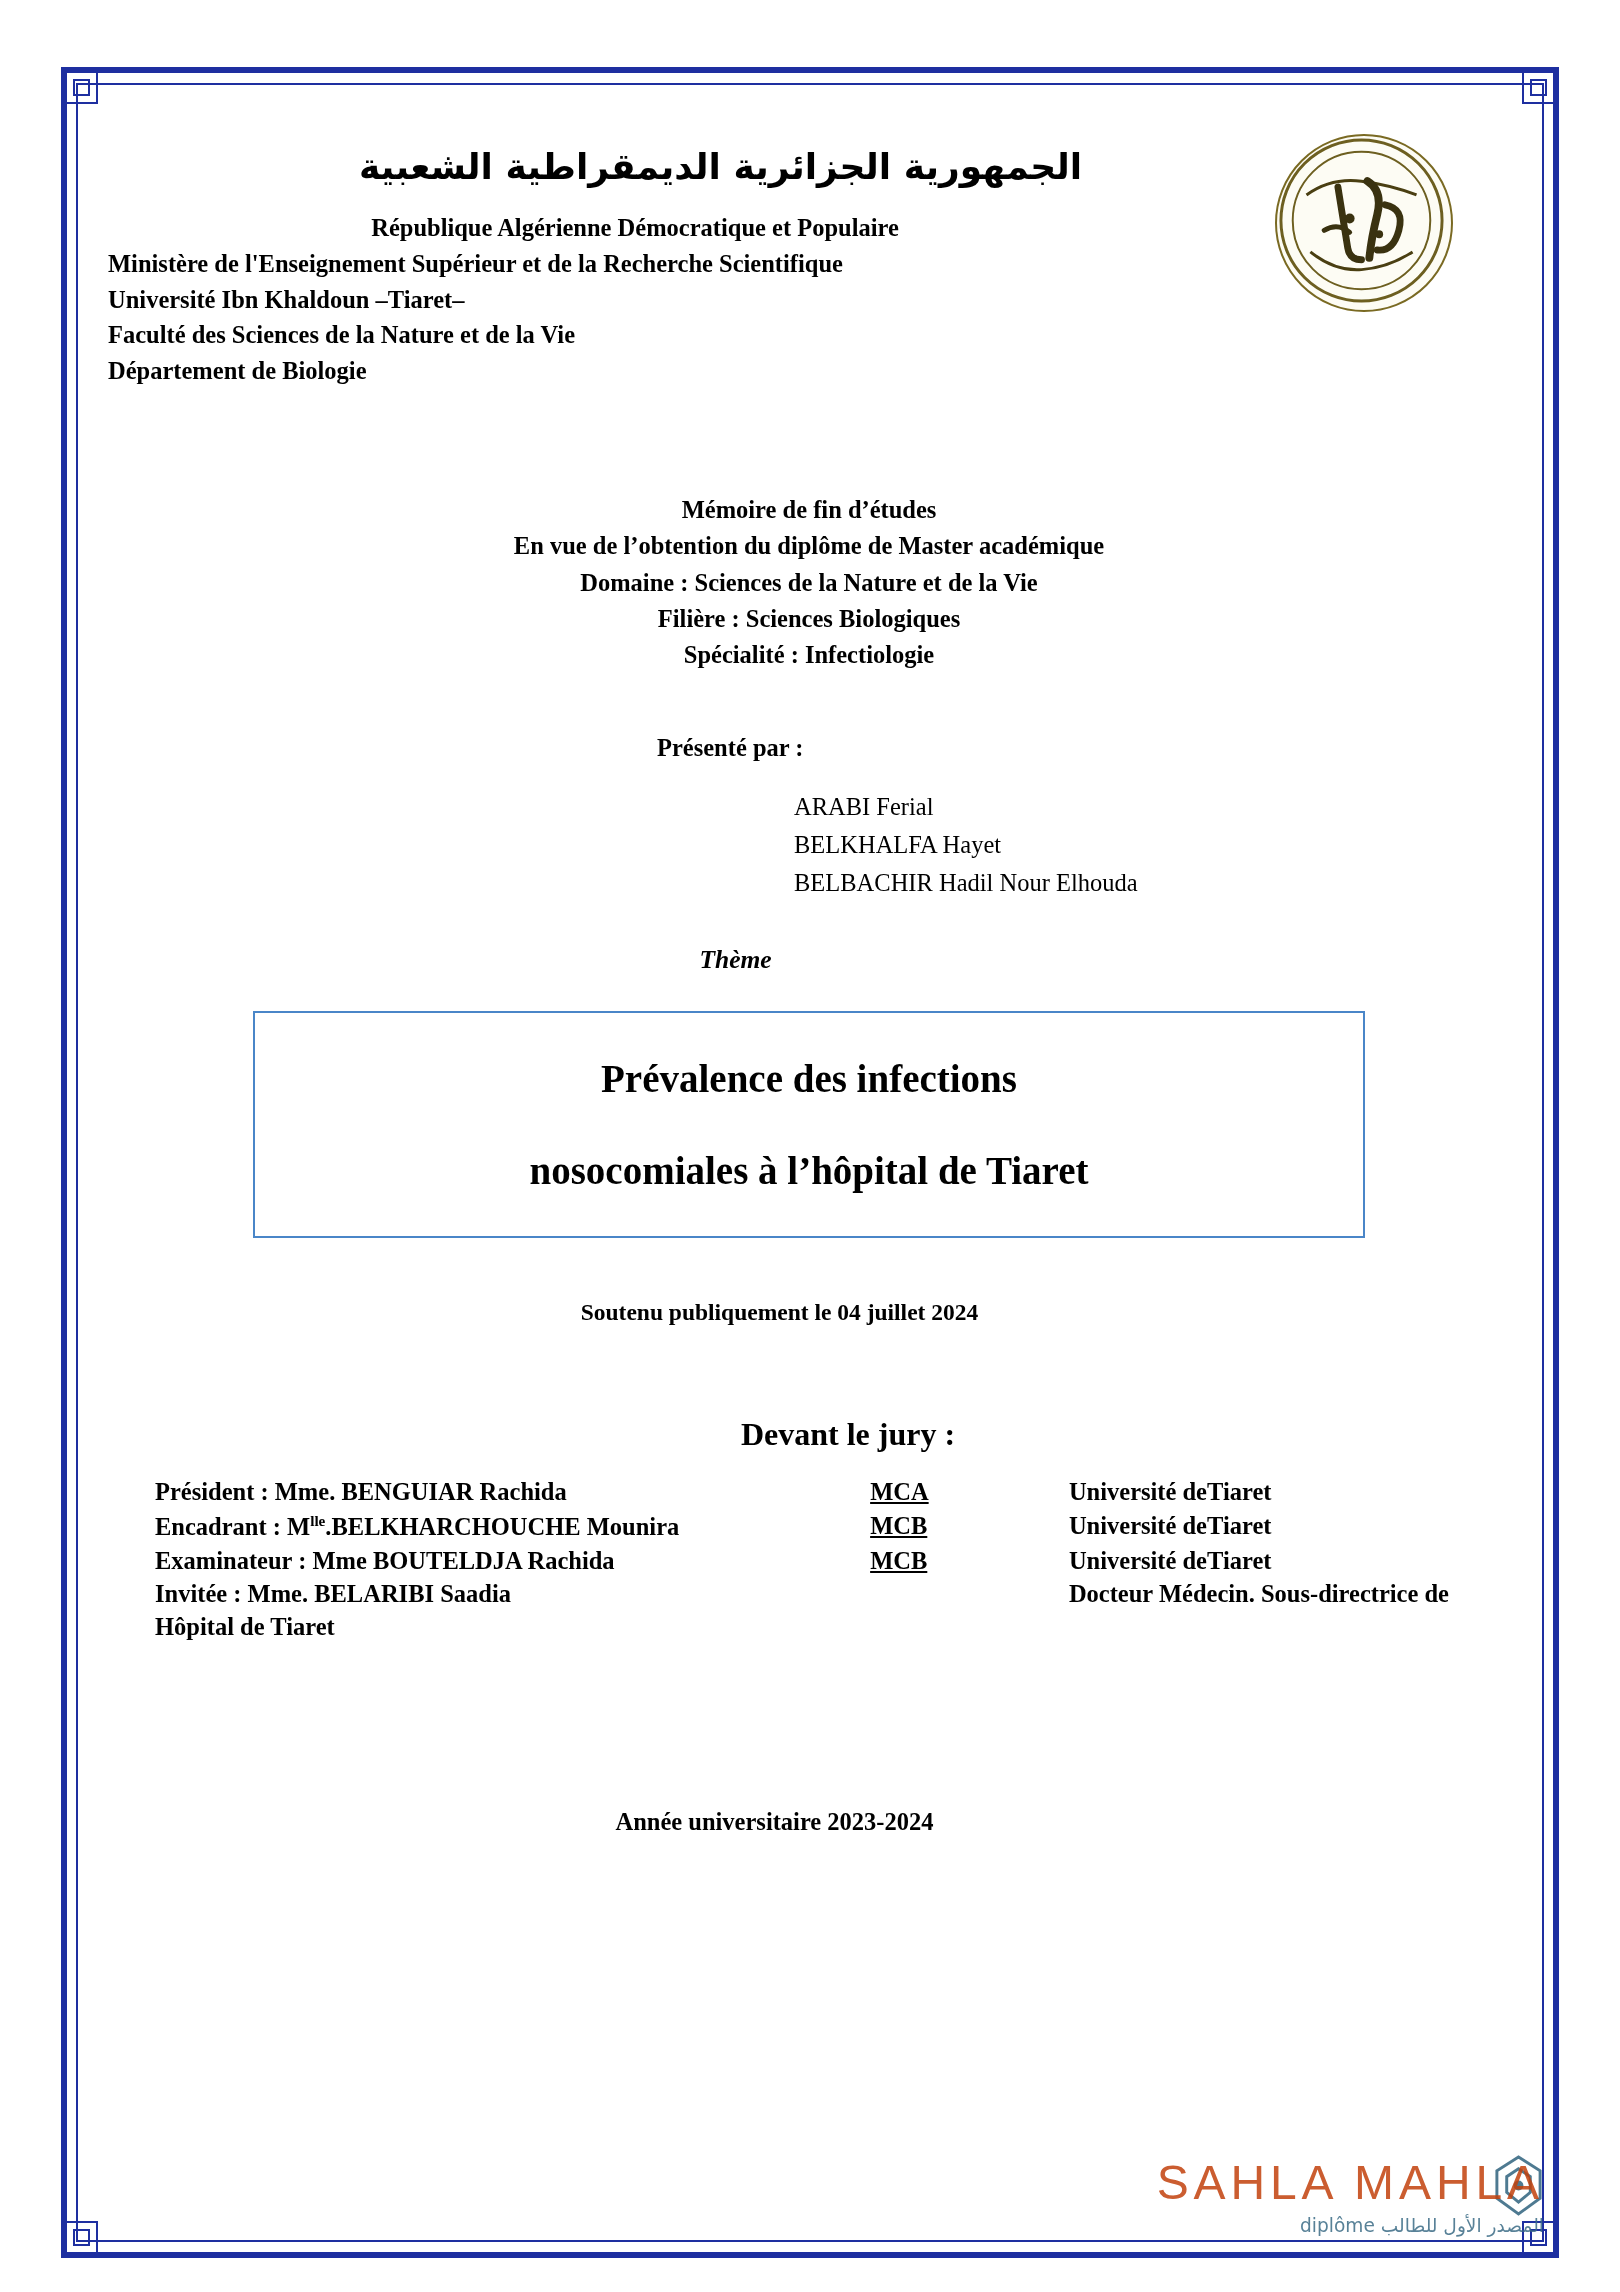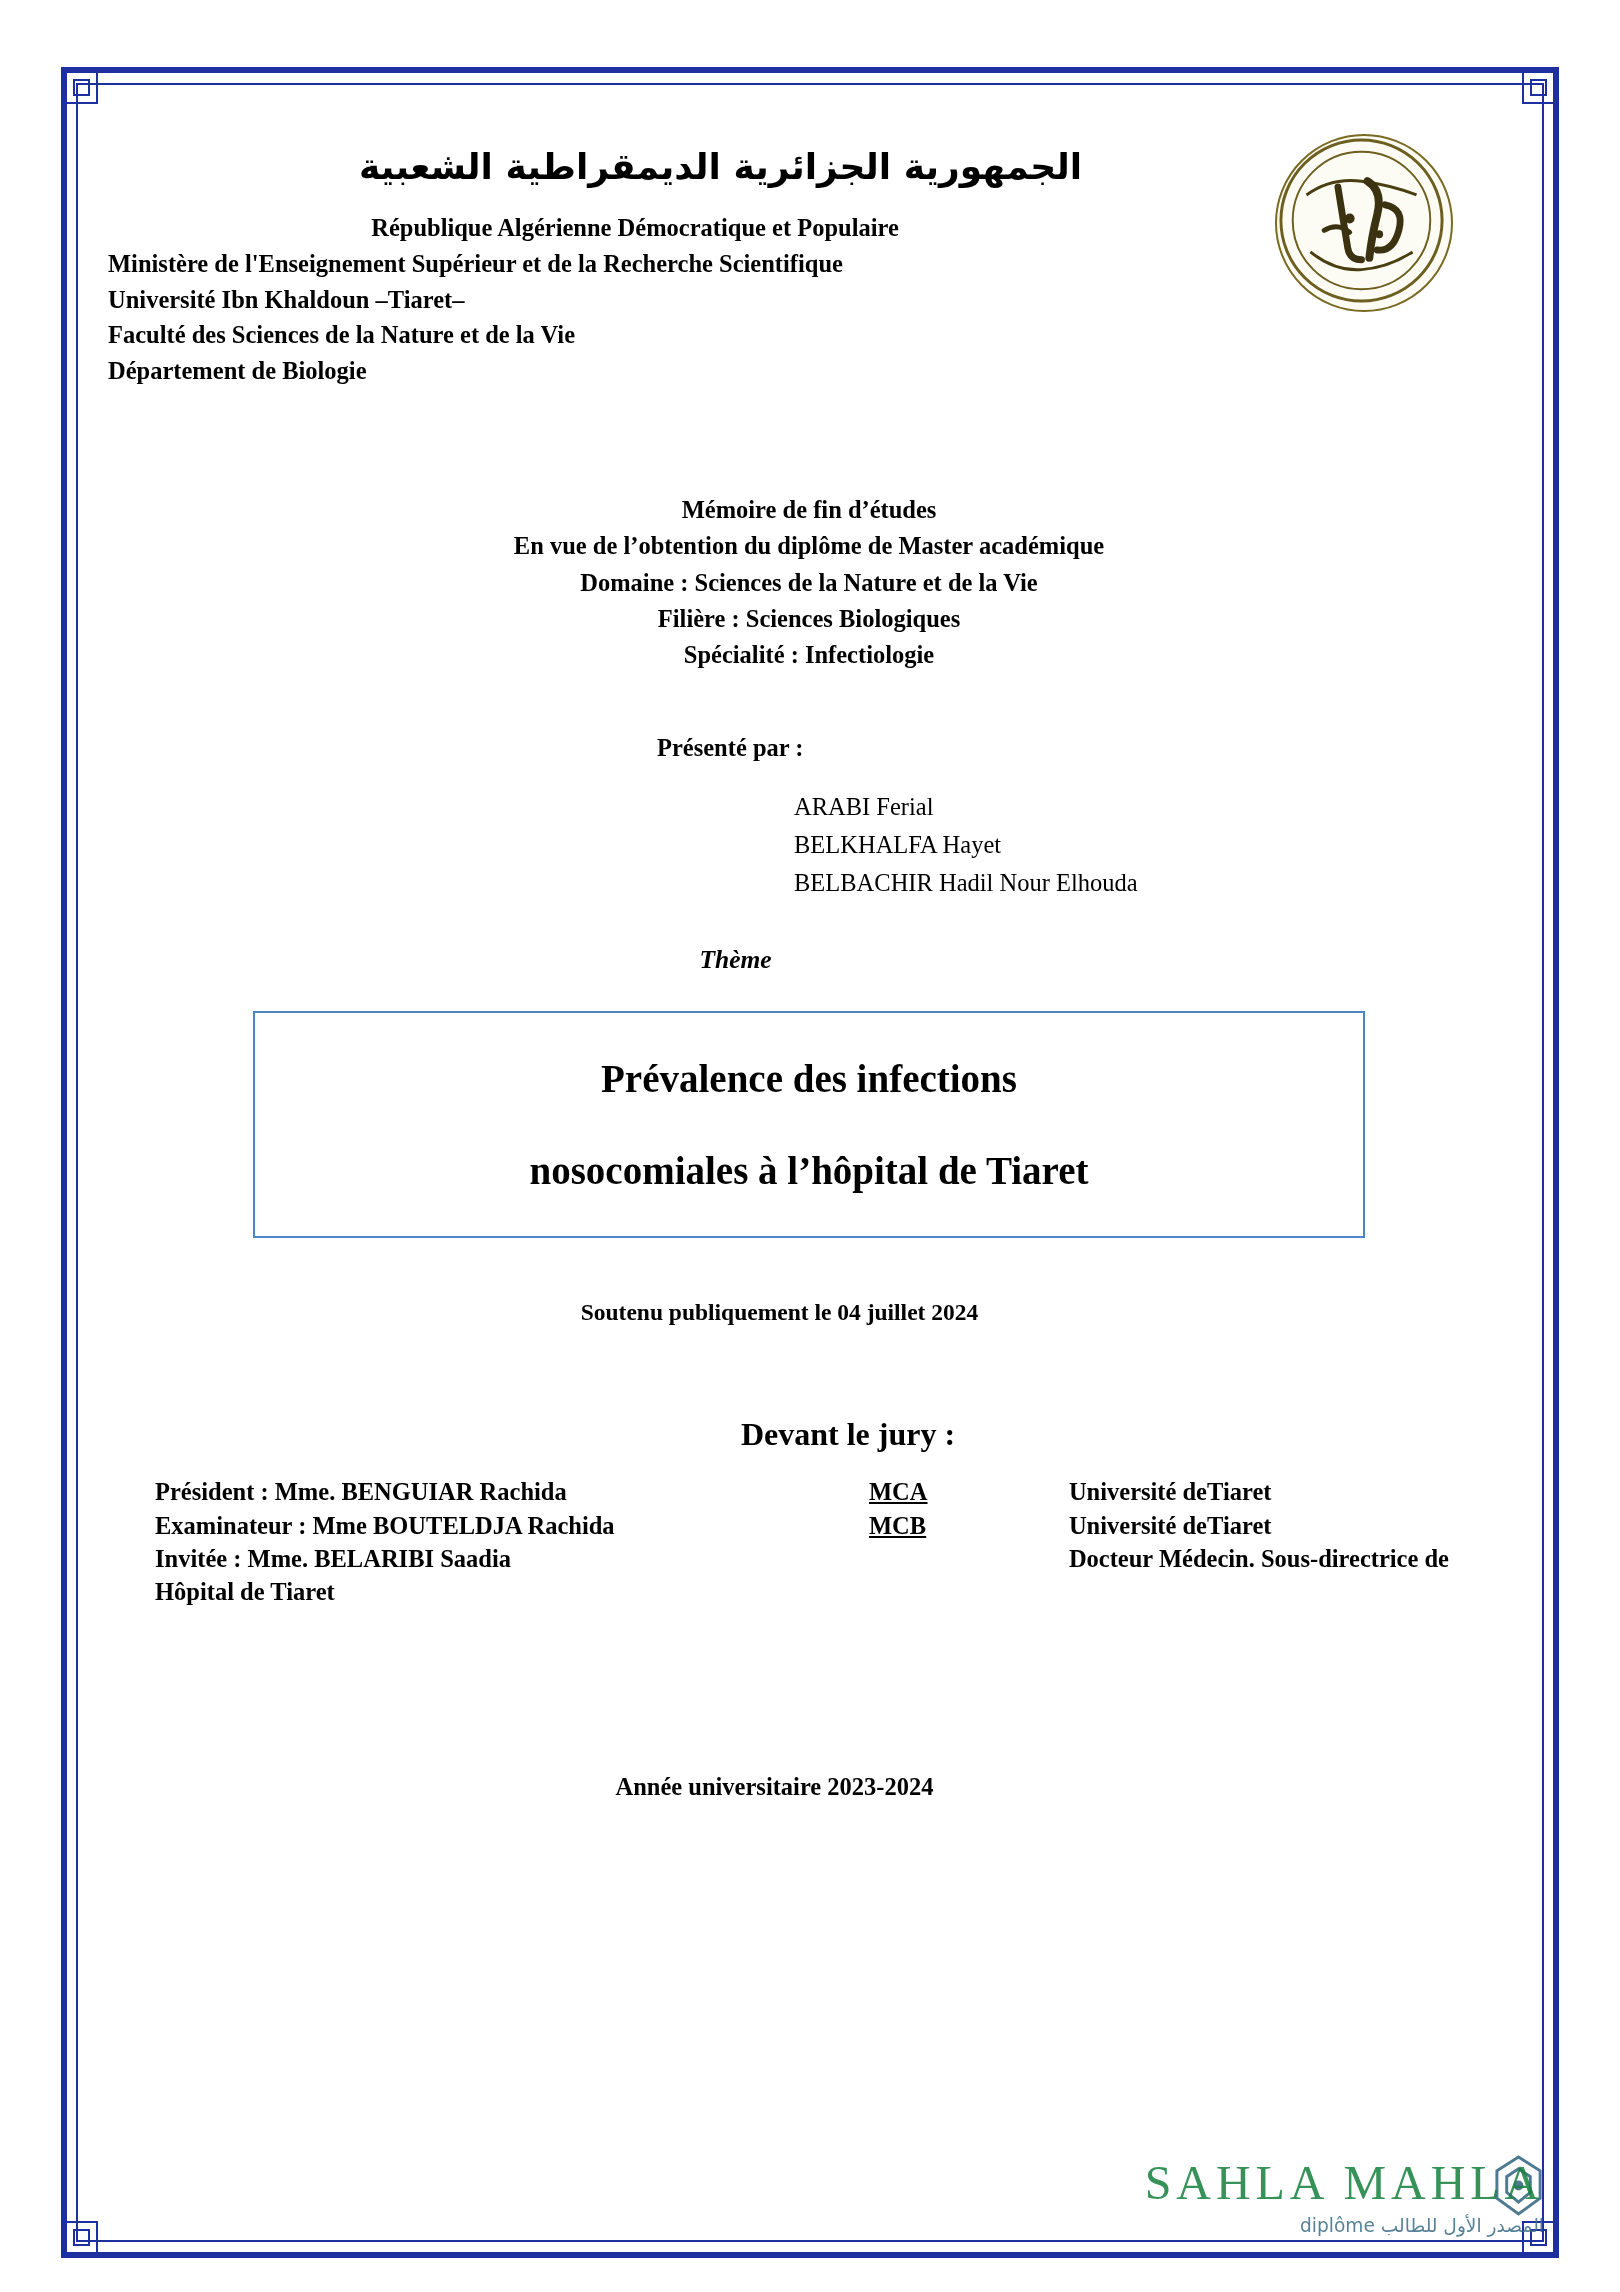--- a/index.html
+++ b/index.html
@@ -217,24 +217,24 @@
 
   
   .watermark {
     position: absolute;
     right: 76px;
     bottom: 73px;
     text-align: right;
     pointer-events: none;
   }
   .watermark .wm-main {
-    font-family: Liberation Serif, serif;
+    font-family: Liberation Sans, sans-serif;
     font-size: 48px;
     letter-spacing: 4.9px;
-    color: #15803d;
+    color: #c2410c;
     line-height: 1;
     opacity: .85;
   }
   .watermark .wm-sub {
     font-family: "DejaVu Sans", sans-serif;
     font-size: 18.6px;
     color: #3b6c86;
     direction: rtl;
     margin-top: 7.8px;
     opacity: .85;
@@ -319,20 +319,25 @@
     <div class="jury-label">Devant le jury :</div>
 
     <table class="jury-table">
       <tbody>
         <tr>
           <td class="role">Président : Mme. BENGUIAR Rachida</td>
           <td class="grade">MCA</td>
           <td class="univ">Université deTiaret</td>
         </tr>
         <tr>
+          <td class="role"><span>Encadrant : M</span><sup>lle</sup><span>.BELKHARCHOUCHE Mounira</span></td>
+          <td class="grade">MCB</td>
+          <td class="univ">Université deTiaret</td>
+        </tr>
+        <tr>
           <td class="role">Examinateur : Mme BOUTELDJA  Rachida</td>
           <td class="grade">MCB</td>
           <td class="univ">Université deTiaret</td>
         </tr>
         <tr>
           <td class="role">Invitée : Mme. BELARIBI Saadia</td>
           <td class="grade"></td>
           <td class="univ wide">Docteur Médecin.  Sous-directrice  de</td>
         </tr>
       </tbody>

